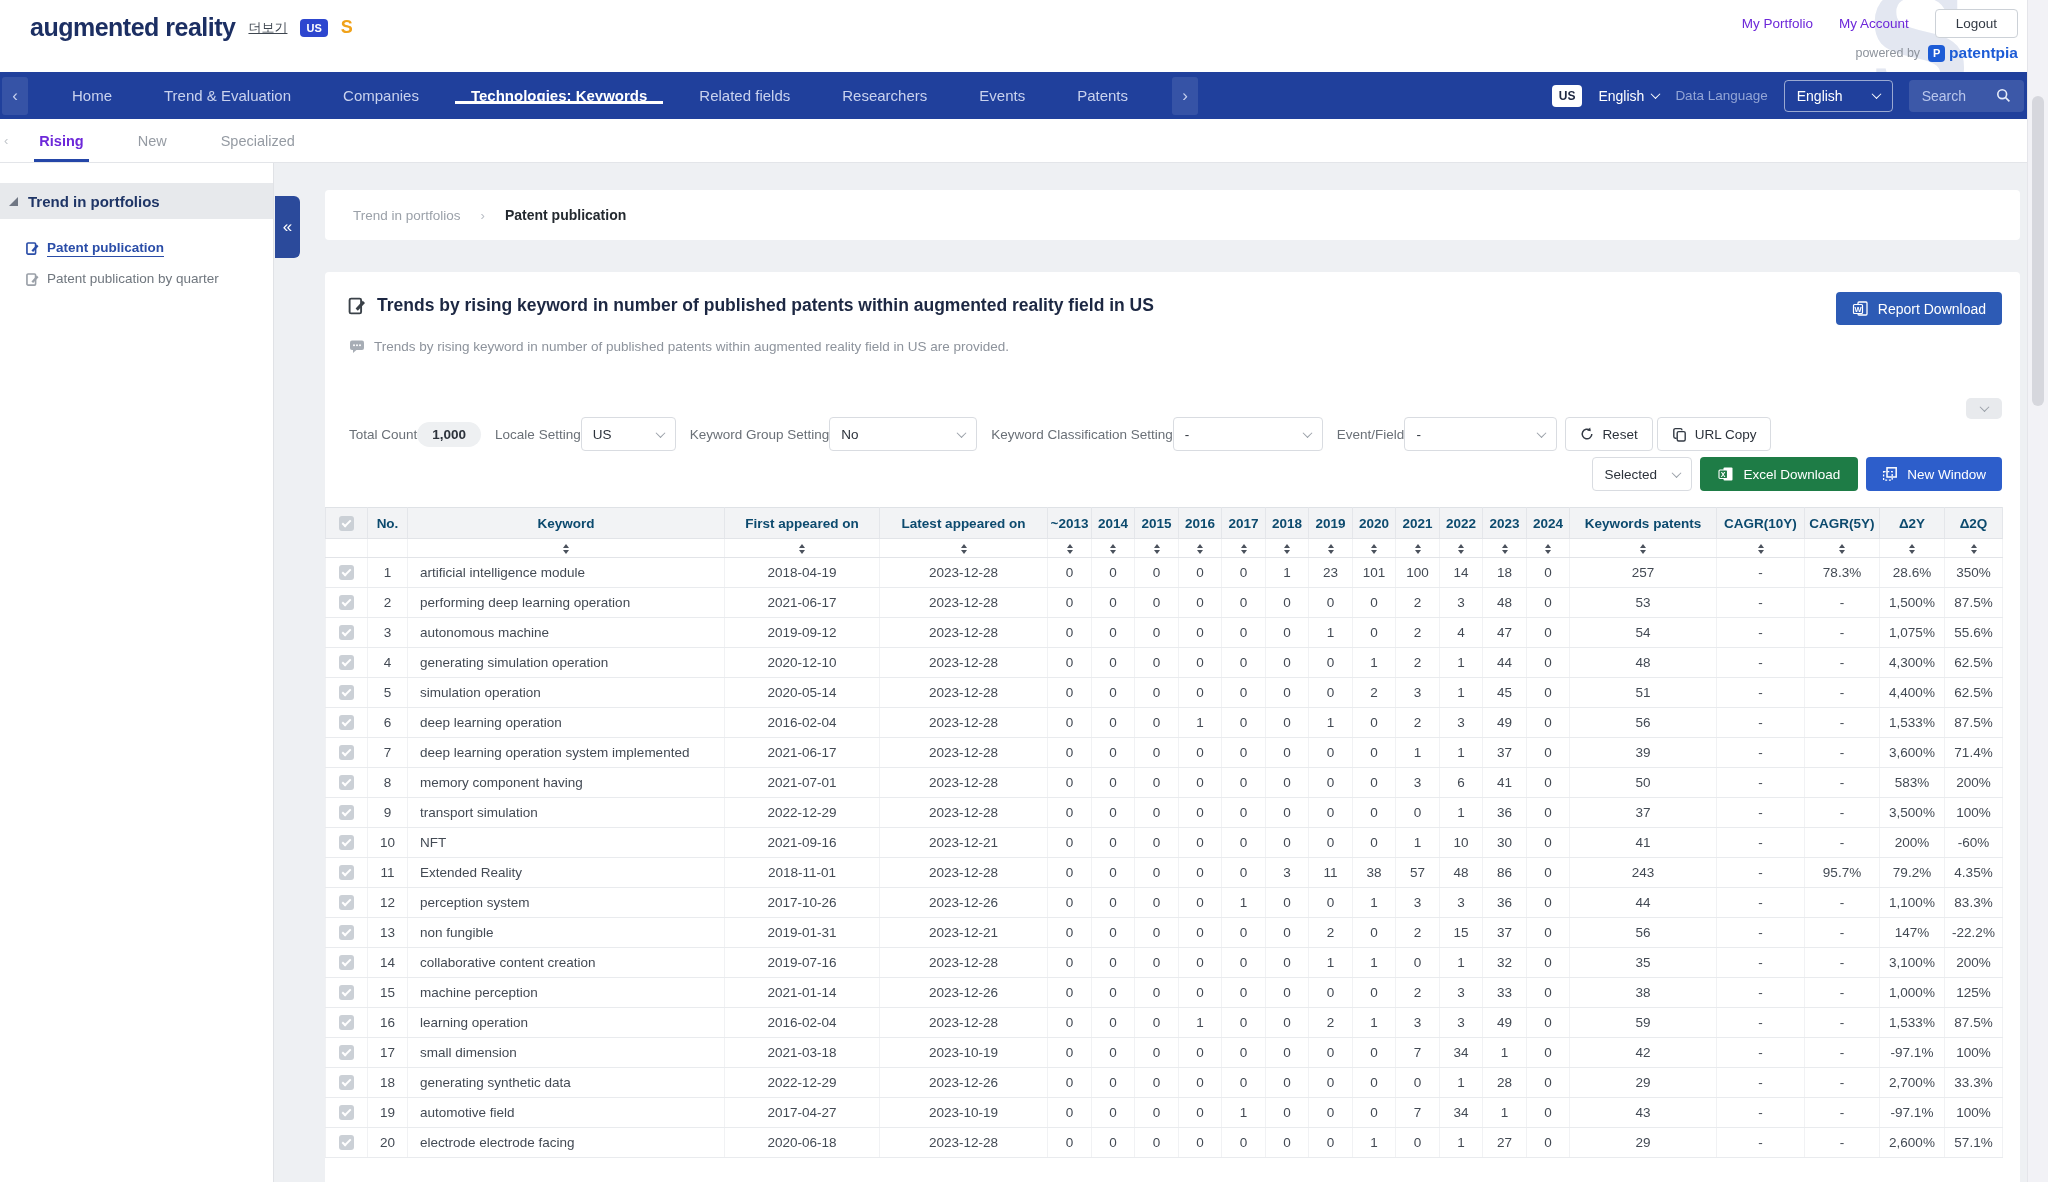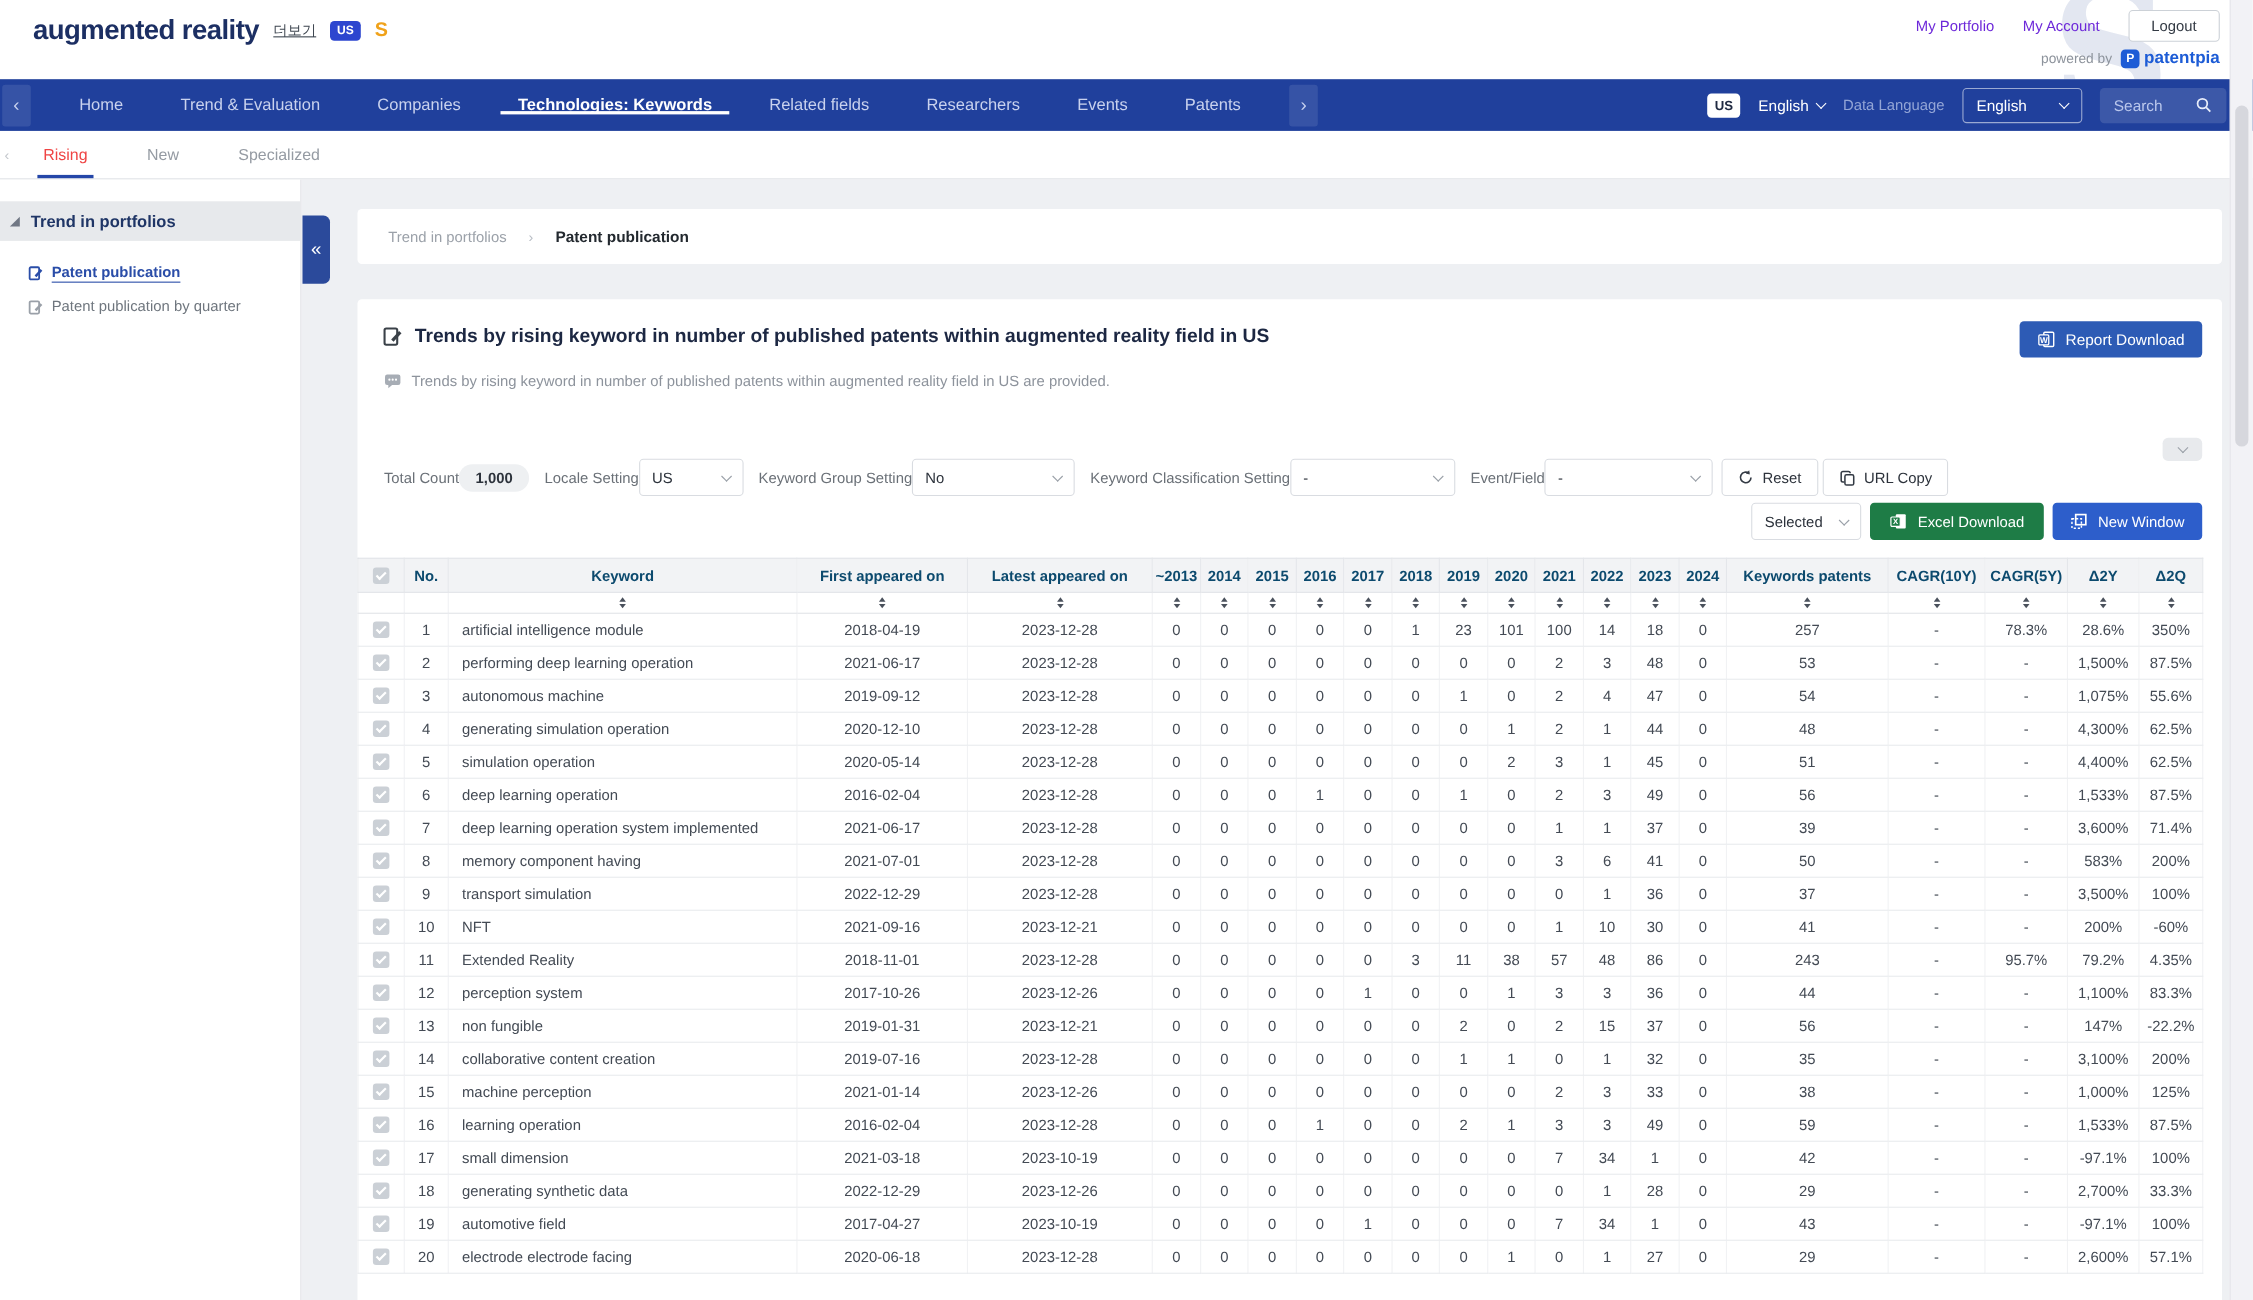--- a/index.html
+++ b/index.html
@@ -42,21 +42,21 @@
   .nav-lang{display:flex;align-items:center;gap:8px;color:#fff;font-size:14px;cursor:pointer}
   .chev{width:7px;height:7px;border-right:1.6px solid currentColor;border-bottom:1.6px solid currentColor;transform:rotate(45deg) translate(-1px,-1px);display:inline-block}
   .dl-label{color:#93a5d6;font-size:13.5px}
   .nav-select{border:1px solid rgba(255,255,255,.55);border-radius:4px;color:#fff;padding:7px 12px;display:flex;gap:30px;align-items:center;font-size:14px;cursor:pointer}
   .nav-search{background:rgba(255,255,255,.13);border-radius:4px;color:#bac7ec;padding:8px 13px;display:flex;gap:30px;align-items:center;font-size:14px;cursor:text}
 
   
   .subtabs{height:44px;background:#fff;display:flex;align-items:stretch;border-bottom:1px solid #e3e5e9;position:relative;z-index:2}
   .subtab-chev{color:#c3c7cc;font-size:13px;align-self:center;padding:0 4px;background:none;border:none}
   .subtab{display:flex;align-items:center;padding:0 27px;font-size:14.5px;color:#959ba3;cursor:pointer;position:relative;white-space:nowrap}
-  .subtab.active{color:#ef4444;font-weight:normal}
+  .subtab.active{color:#6d28d9;font-weight:bold}
   .subtab.active:after{content:"";position:absolute;left:22px;right:22px;bottom:0;height:3px;background:#2446a8}
 
   
   .layout{display:flex;height:1019px;position:relative}
   aside{width:274px;background:#fff;border-right:1px solid #e0e2e6;flex-shrink:0}
   .side-sec{margin-top:20px;background:#e7e9ec;height:36px;display:flex;align-items:center;gap:10px;padding-left:9px;font-size:15px;font-weight:bold;color:#1f3566;cursor:pointer}
   .tri{width:0;height:0;border-bottom:9px solid #707784;border-left:9px solid transparent}
   #side-items{list-style:none;margin-top:14px}
   .side-item{display:flex;align-items:center;gap:7px;padding:7px 0 7px 25px;font-size:13.5px;color:#6f767e;cursor:pointer}
   .side-item .lbl{padding-bottom:1px}

